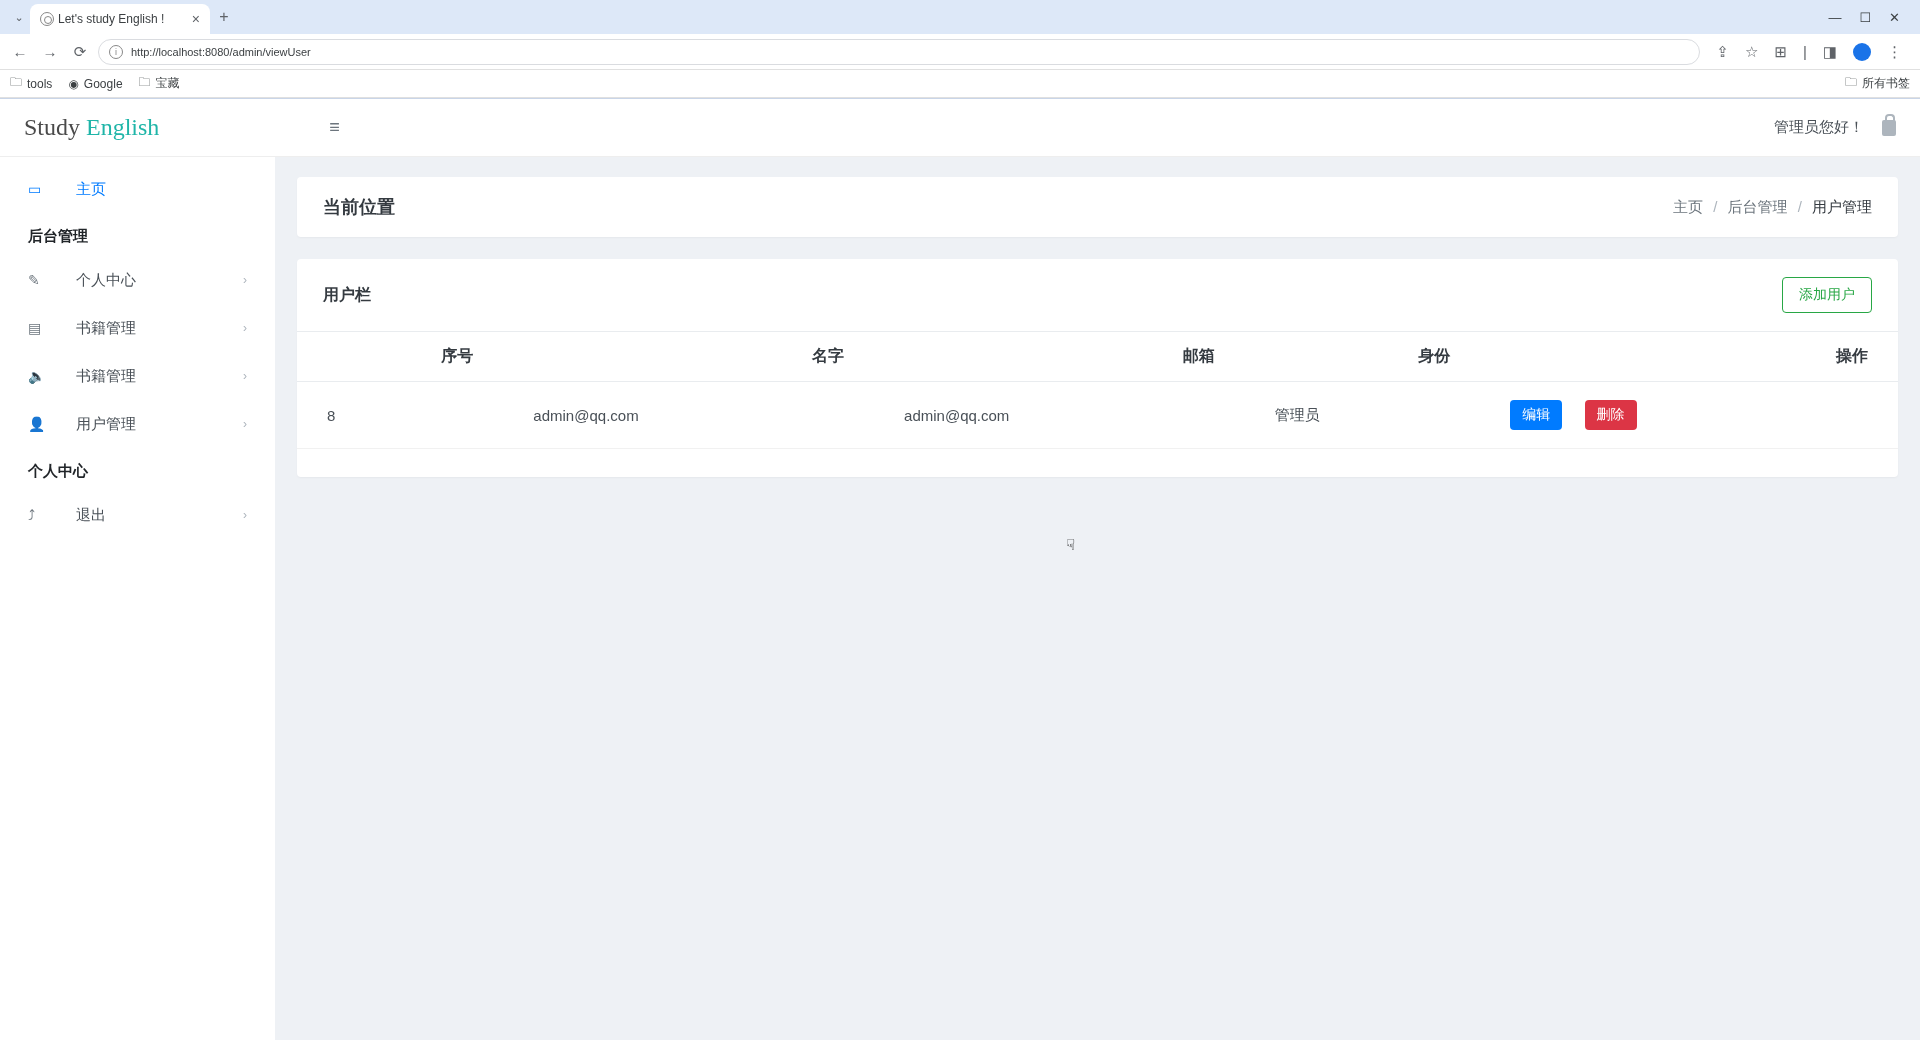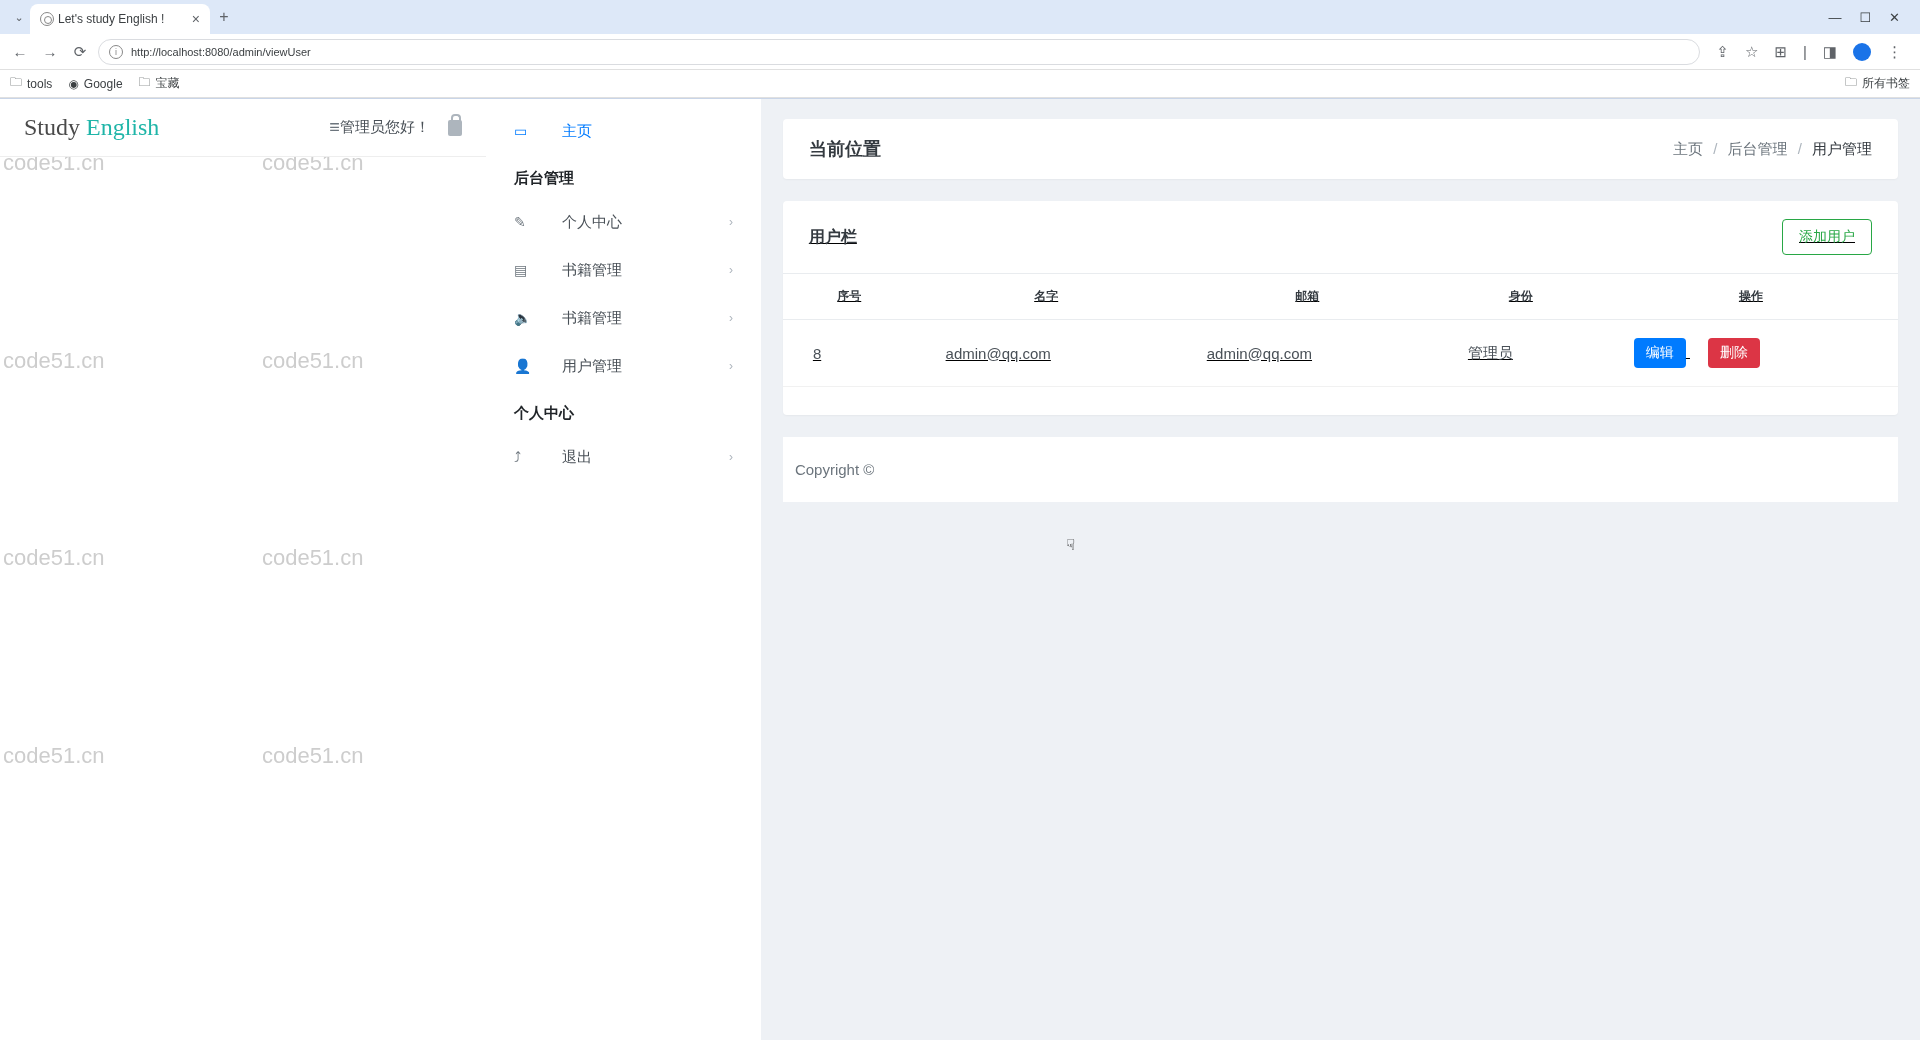--- a/index.html
+++ b/index.html
@@ -32,21 +32,21 @@
 .bm-item .folder { font-size: 12px; }
 .bm-all { margin-left: auto; }
 
 
 .watermark { position: fixed; left: 0; top: 95px; width: 100%; height: calc(100% - 95px); pointer-events: none; z-index: 5; overflow: hidden; }
 .wm-row { display: flex; justify-content: space-between; padding: 0 3px; }
 .wm-text { color: #bcbcbc; font-size: 22px; font-family: Arial; opacity: 0.75; white-space: nowrap; }
 .watermark-big { position: fixed; left: 50%; top: 402px; transform: translateX(-50%); color: #d23a2a; font-size: 30px; font-family: "Microsoft YaHei", Arial; z-index: 6; pointer-events: none; white-space: nowrap; letter-spacing: 1px; }
 
 
-.app { position: relative; height: calc(100vh - 98px); display: flex; flex-direction: row; }
+.app { position: relative; height: calc(100vh - 98px); display: flex; flex-direction: column; }
 .app-header { height: 58px; display: flex; align-items: center; padding: 0 24px; background: #fff; border-bottom: 1px solid #eee; position: relative; z-index: 10; }
 .logo { font-family: "Times New Roman", serif; font-size: 24px; }
 .logo .s1 { color: #4a4a4a; }
 .logo .s2 { color: #1fb5a8; }
 .hamburger { margin-left: 170px; font-size: 18px; color: #6c757d; cursor: pointer; }
 .header-right { margin-left: auto; display: flex; align-items: center; gap: 18px; color: #495057; font-size: 15px; }
 .lock-icon { width: 14px; height: 16px; background: #adb5bd; border-radius: 2px; position: relative; }
 .lock-icon::before { content: ""; position: absolute; top: -6px; left: 3px; width: 6px; height: 8px; border: 2px solid #adb5bd; border-bottom: none; border-radius: 4px 4px 0 0; }
 
 .app-body { flex: 1; display: flex; background: #fff; }
@@ -60,26 +60,26 @@
 .side-header { padding: 14px 28px 10px; font-size: 15px; font-weight: 700; color: #212529; }
 
 .main { flex: 1; background: #eef1f5; padding: 0; position: relative; z-index: 10; }
 .crumb-card { background: #fff; margin: 20px 22px 0; border-radius: 4px; padding: 18px 26px; display: flex; align-items: center; box-shadow: 0 1px 2px rgba(0,0,0,0.04); }
 .crumb-title { font-size: 18px; font-weight: 600; color: #343a40; }
 .crumb-path { margin-left: auto; font-size: 15px; color: #6c757d; }
 .crumb-path .sep { margin: 0 6px; color: #adb5bd; }
 .crumb-path .cur { color: #343a40; font-weight: 500; }
 .crumb-path a { color: #6c757d; text-decoration: none; }
 
-.table-card { background: #fff; margin: 22px 22px 0; border-radius: 4px; box-shadow: 0 1px 2px rgba(0,0,0,0.04); text-decoration: underline; }
+.table-card { background: #fff; margin: 22px 22px 0; border-radius: 4px; box-shadow: 0 1px 2px rgba(0,0,0,0.04); }
 .table-card-head { display: flex; align-items: center; padding: 18px 26px; }
 .table-card-title { font-size: 16px; font-weight: 700; color: #343a40; }
 .add-btn { margin-left: auto; border: 1px solid #28a745; color: #28a745; background: #fff; padding: 8px 16px; border-radius: 4px; font-size: 14px; cursor: pointer; }
 .tbl { width: 100%; border-collapse: collapse; }
-.tbl th { text-align: center; font-size: 12px; font-weight: 700; color: #343a40; padding: 14px 30px; border-top: 1px solid #e9ecef; border-bottom: 1px solid #e9ecef; }
+.tbl th { text-align: right; font-size: 16px; font-weight: 700; color: #343a40; padding: 14px 30px; border-top: 1px solid #e9ecef; border-bottom: 1px solid #e9ecef; }
 .tbl td { font-size: 15px; color: #495057; padding: 18px 30px; border-bottom: 1px solid #f1f1f1; }
 .btn-edit { background: #007bff; color: #fff; border: none; padding: 6px 12px; border-radius: 4px; font-size: 14px; cursor: pointer; }
 .btn-del { background: #dc3545; color: #fff; border: none; padding: 6px 12px; border-radius: 4px; font-size: 14px; cursor: pointer; margin-left: 18px; }
 .table-card-foot { height: 28px; }
 
 .footer { background: #fff; margin: 22px 22px 0; padding: 24px 12px; color: #6c757d; font-size: 15px; }
 
 .cursor { position: fixed; left: 1066px; top: 536px; z-index: 100; font-size: 15px; color: #000; pointer-events: none; }
 </style>
 </head>
@@ -266,18 +266,17 @@
               <td>
                 <button class="btn-edit">编辑</button>
                 <button class="btn-del">删除</button>
               </td>
             </tr>
           </tbody>
         </table>
         <div class="table-card-foot"></div>
       </div>
 
-      <div class="footer">Copyright ©</div>
     </div>
   </div>
 </div>
 
 <div class="cursor">☟</div>
 
 </body></html>

